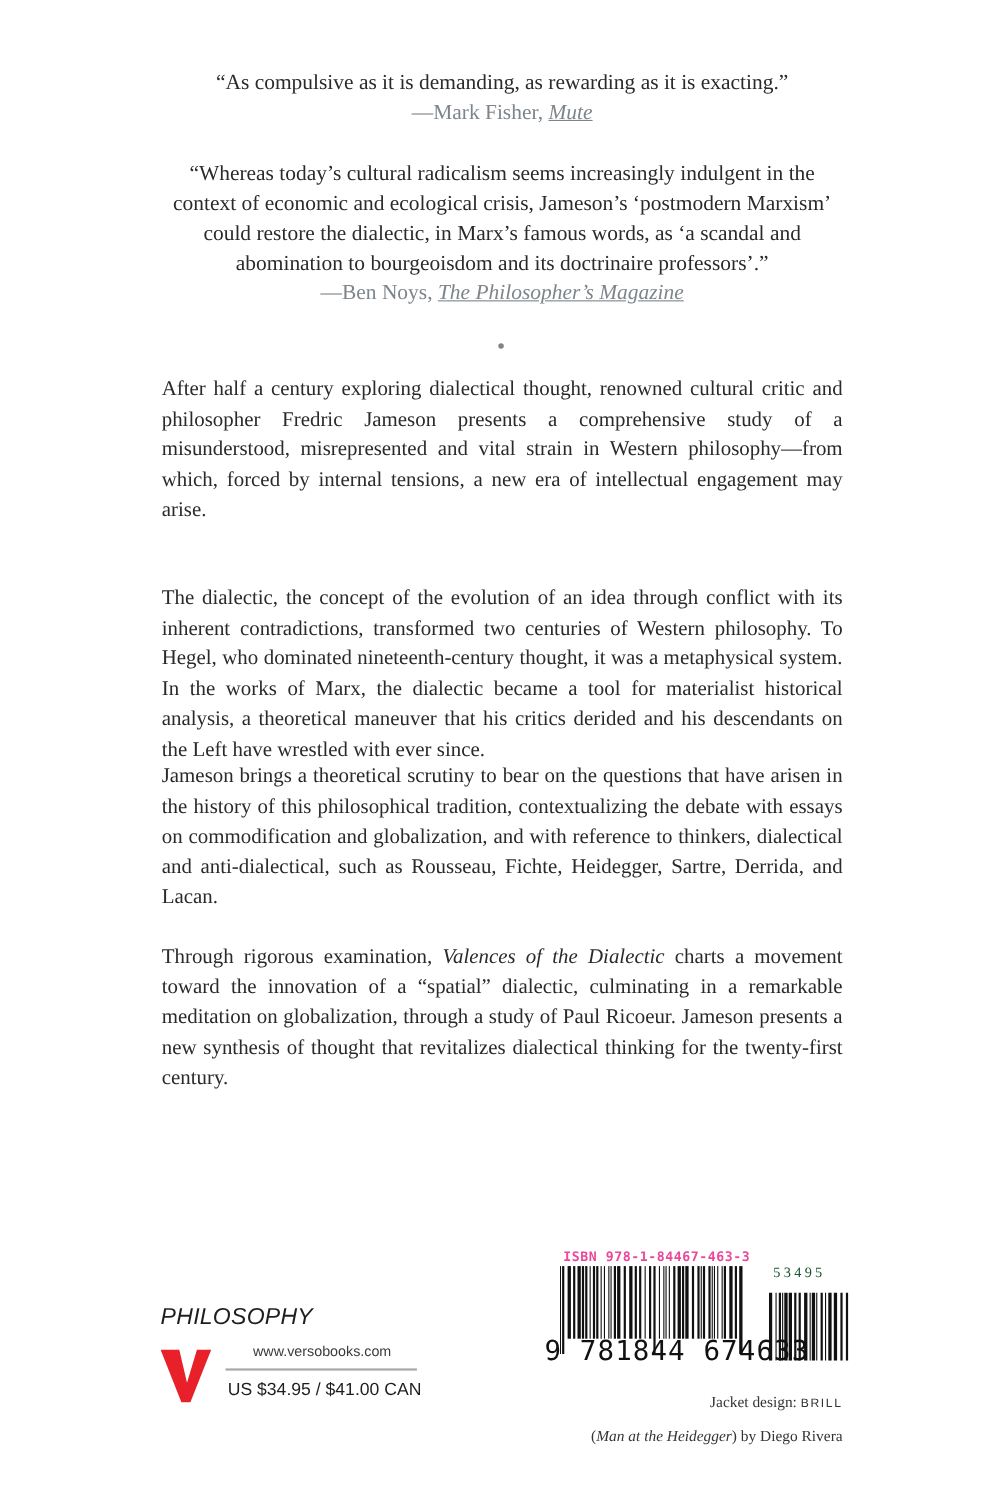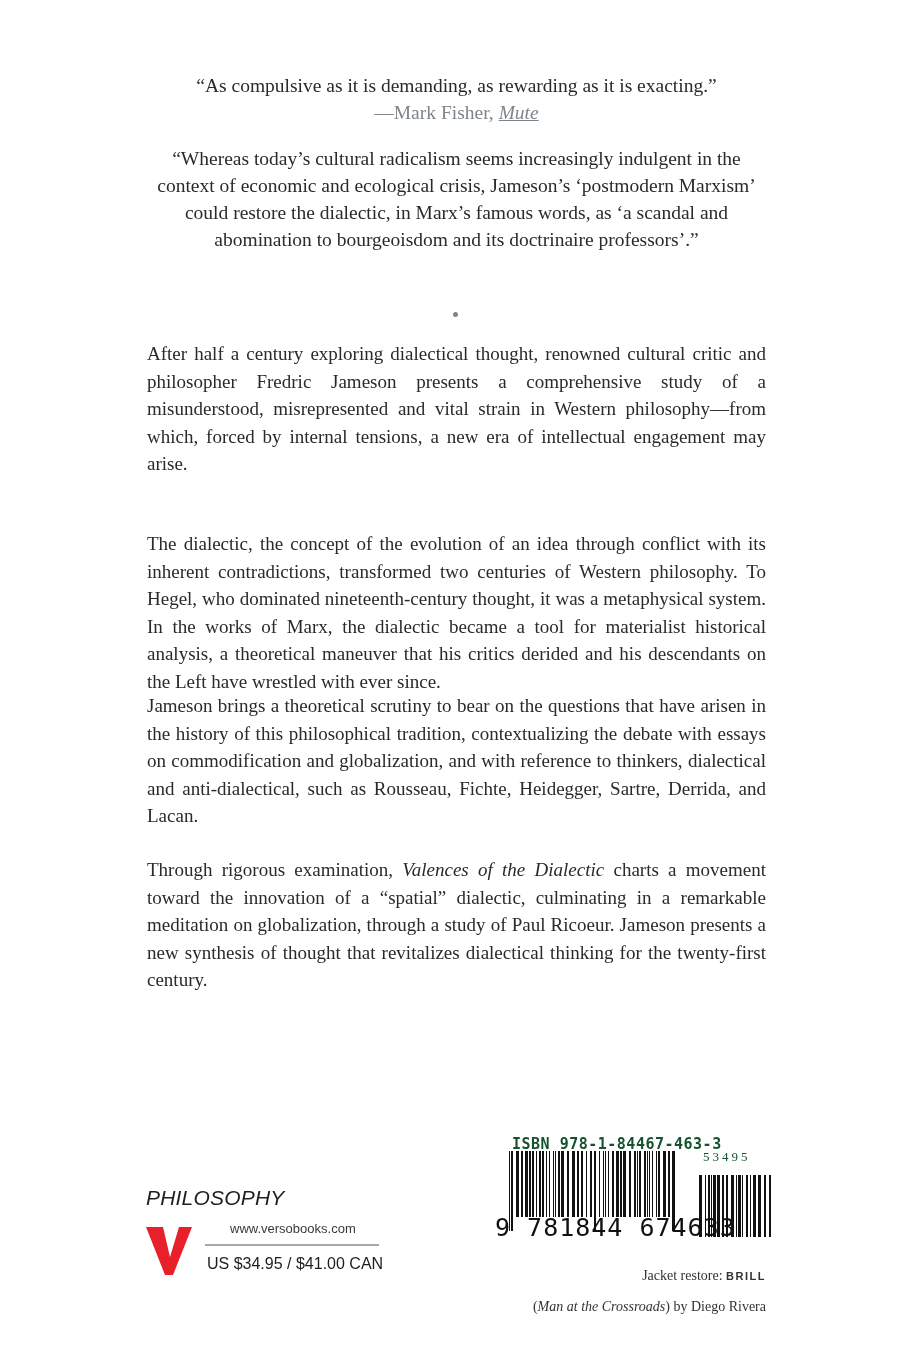--- a/index.html
+++ b/index.html
@@ -5,57 +5,58 @@
   html, body { margin: 0; padding: 0; background: #ffffff; }
   body { width: 907px; height: 1360px; position: relative; overflow: hidden; color: #2a2a2a; }
   .serif { font-family: "Liberation Serif", "DejaVu Serif", serif; }
   .sans { font-family: "Liberation Sans", "DejaVu Sans", sans-serif; }
   .mono { font-family: "DejaVu Sans Mono", "Liberation Mono", monospace; }
 
   .blurb { position: absolute; left: 147px; width: 619px; text-align: center; font-size: 19.5px; line-height: 27px; }
   .attr { color: #7d858b; }
   .attr i { font-style: italic; text-decoration: underline; }
 
-  .q1 { top: 72px; }
+  .q1 { top: 62px; }
   .q2 { top: 145px; }
   .dot { position: absolute; top: 312px; left: 453px; width: 5px; height: 5px; border-radius: 50%; background: #7d858b; }
 
   .para { position: absolute; left: 147px; width: 619px; font-size: 19px; line-height: 27.5px; text-align: justify; text-align-last: left; margin: 0; }
   .p1 { top: 340px; }
   .p2 { top: 530px; }
   .p3 { top: 692px; }
   .p4 { top: 856px; }
 
   .category { position: absolute; left: 146px; top: 1186px; font-size: 21px; color: #1e1e1e; letter-spacing: 0.2px; font-style: italic; }
   .vlogo { position: absolute; left: 146px; top: 1225px; width: 46px; height: 50px; }
   .url { position: absolute; left: 230px; top: 1221px; font-size: 13px; color: #3a3a3a; }
   .rule { position: absolute; left: 205px; top: 1244px; width: 174px; height: 2px; background: #a8a8a8; }
   .price { position: absolute; left: 207px; top: 1255px; font-size: 16px; color: #1e1e1e; }
 
   .barcode-box { position: absolute; left: 495px; top: 1133px; width: 280px; height: 110px; }
-  .isbn-label { position: absolute; left: 17px; top: 2px; font-size: 15px; font-weight: bold; letter-spacing: 0.5px; color: #14532d; }
+  .isbn-label { position: absolute; left: 17px; top: 2px; font-size: 12px; font-weight: bold; letter-spacing: 0.5px; color: #ec4899; }
   .digits { position: absolute; left: 0px; top: 80px; font-size: 25px; letter-spacing: 1px; color: #111; font-family: "DejaVu Sans Mono", monospace; }
   .price-code { position: absolute; left: 208px; top: 16px; font-size: 13px; letter-spacing: 3px; color: #14532d; font-family: Liberation Serif, serif; }
   svg.bars { position: absolute; }
 
   .credits { position: absolute; right: 141px; width: 400px; text-align: right; font-size: 14px; line-height: 19px; color: #333; }
   .c1 { top: 1266px; }
   .c2 { top: 1297px; }
-  .brill { font-family: "Liberation Sans", "DejaVu Sans", sans-serif; font-weight: bold; font-size: 11px; letter-spacing: 1.5px; }
+  .brill { font-family: "Liberation Sans", "DejaVu Sans", sans-serif; font-weight: normal; font-size: 11px; letter-spacing: 1.5px; }
 </style>
 </head>
 <body>
 
 <div class="blurb serif q1">
   <div>“As compulsive as it is demanding, as rewarding as it is exacting.”</div>
   <div class="attr"><span>—Mark Fisher, </span><i>Mute</i></div>
 </div>
 
 <div class="blurb serif q2">
   <div>“Whereas today’s cultural radicalism seems increasingly indulgent in the context of economic and ecological crisis, Jameson’s ‘postmodern Marxism’ could restore the dialectic, in Marx’s famous words, as ‘a scandal and abomination to bourgeoisdom and its doctrinaire professors’.”</div>
+  <div class="attr"><span>—Ben Noys, </span><i>The Philosopher’s Magazine</i></div>
 </div>
 
 <div class="dot"></div>
 
 <p class="para serif p1">After half a century exploring dialectical thought, renowned cultural critic and philosopher Fredric Jameson presents a comprehensive study of a misunderstood, misrepresented and vital strain in Western philosophy—from which, forced by internal tensions, a new era of intellectual engagement may arise.</p>
 <p class="para serif p2">The dialectic, the concept of the evolution of an idea through conflict with its inherent contradictions, transformed two centuries of Western philosophy. To Hegel, who dominated nineteenth-century thought, it was a metaphysical system. In the works of Marx, the dialectic became a tool for materialist historical analysis, a theoretical maneuver that his critics derided and his descendants on the Left have wrestled with ever since.</p>
 <p class="para serif p3">Jameson brings a theoretical scrutiny to bear on the questions that have arisen in the history of this philosophical tradition, contextualizing the debate with essays on commodification and globalization, and with reference to thinkers, dialectical and anti-dialectical, such as Rousseau, Fichte, Heidegger, Sartre, Derrida, and Lacan.</p>
 <p class="para serif p4"><span>Through rigorous examination, </span><i>Valences of the Dialectic</i><span> charts a movement toward the innovation of a “spatial” dialectic, culminating in a remarkable meditation on globalization, through a study of Paul Ricoeur. Jameson presents a new synthesis of thought that revitalizes dialectical thinking for the twenty-first century.</span></p>
 
 <div class="category sans">PHILOSOPHY</div>
@@ -133,17 +134,17 @@
       <rect x="43" y="0" width="1" height="62" fill="#111"></rect>
       <rect x="47" y="0" width="2" height="62" fill="#111"></rect>
       <rect x="51" y="0" width="1" height="62" fill="#111"></rect>
       <rect x="54" y="0" width="3" height="62" fill="#111"></rect>
       <rect x="59" y="0" width="3" height="62" fill="#111"></rect>
       <rect x="65" y="0" width="2" height="62" fill="#111"></rect>
       <rect x="70" y="0" width="2" height="62" fill="#111"></rect>
     </svg>
 </div>
 
-<div class="credits serif c1"><span>Jacket restore: </span><span class="brill">BRILL</span></div>
+<div class="credits serif c1"><span>Jacket design: </span><span class="brill">BRILL</span></div>
 
 <div class="credits serif c2">
-  <div>(<i>Man at the Crossroads</i>)<span> by Diego Rivera</span></div>
+  <div>(<i>Man at the Heidegger</i>)<span> by Diego Rivera</span></div>
 </div>
 
 </body></html>

